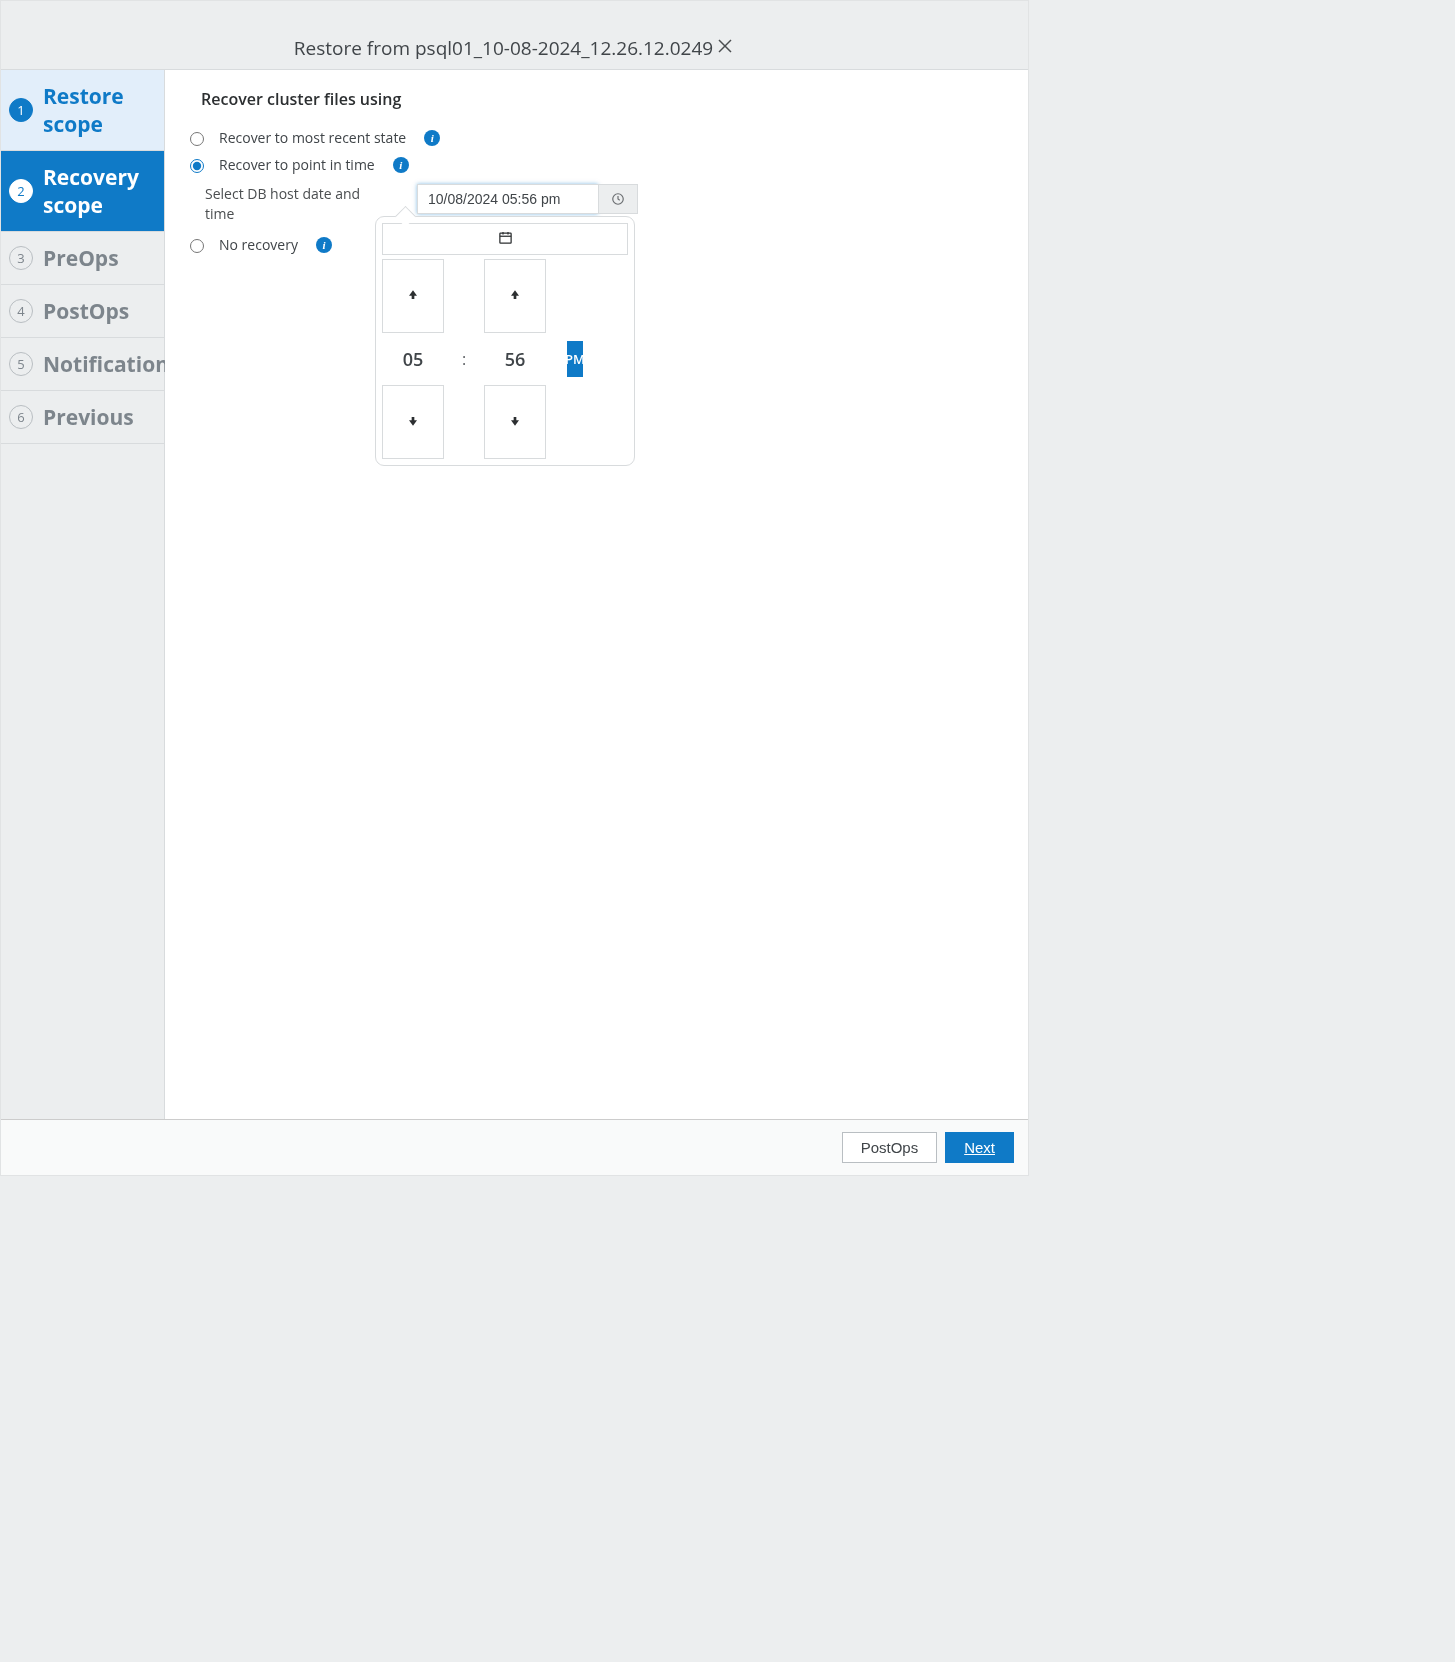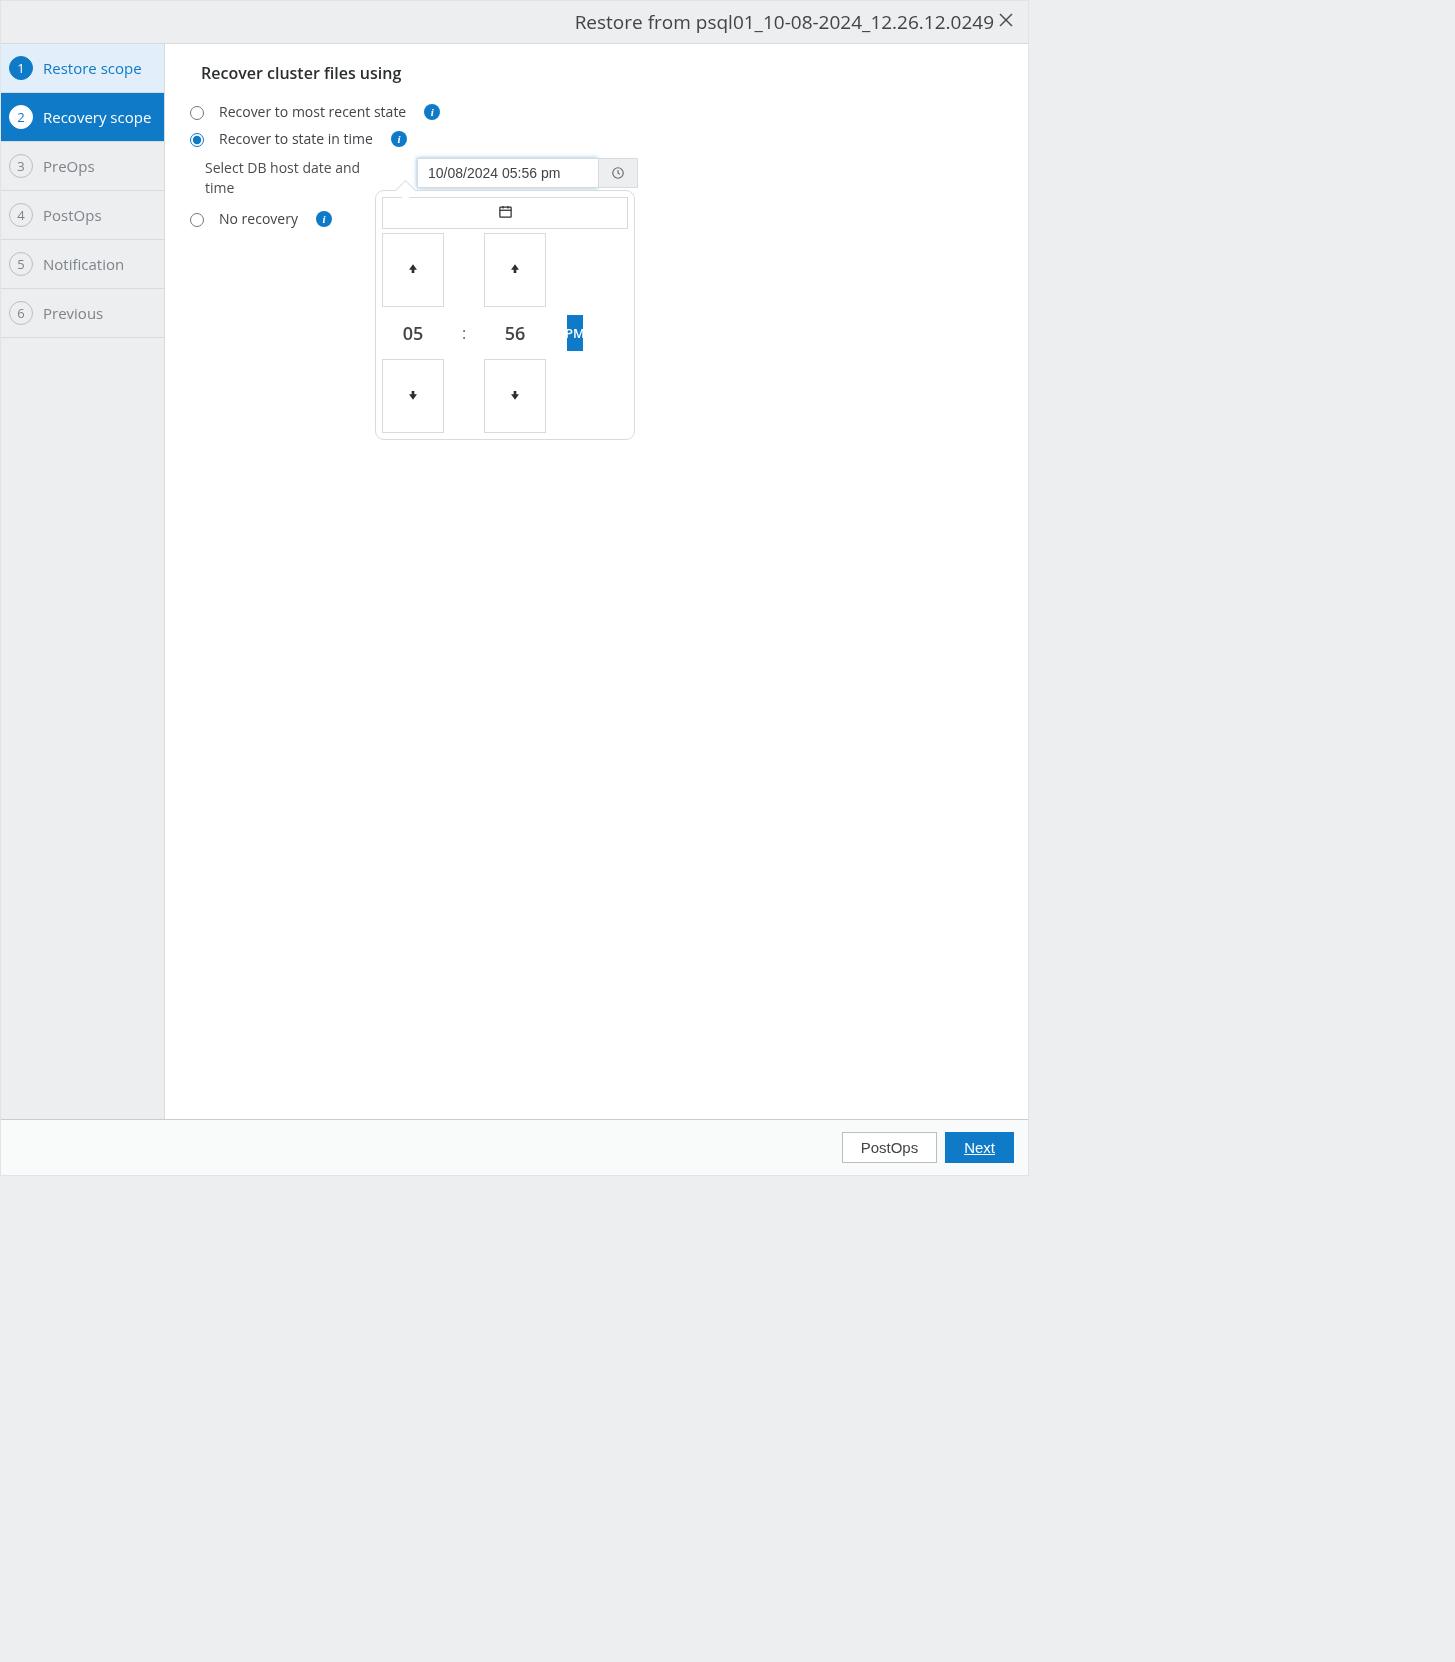--- a/index.html
+++ b/index.html
@@ -29,24 +29,25 @@
     position: relative;
     display: flex;
     flex-direction: column;
     border: 1px solid #e1e3e4;
     box-sizing: border-box;
   }
   
   .header {
     display: flex;
     align-items: center;
-    justify-content: flex-end;
+    justify-content: center;
     padding: 8px 10px 8px 12px;
     background: var(--bg);
     border-bottom: 1px solid var(--border);
+    margin-top: 26px;
   }
   .header h1 {
     margin: 0;
     font-size: 19px;
     font-weight: 400;
     color: #404549;
   }
   .close-btn {
     cursor: pointer;
     color: #4b4e50;
@@ -95,21 +96,21 @@
   .step.completed .num {
     background: var(--step-blue);
     border-color: var(--step-blue);
     color: #fff;
   }
   .step.active .num {
     background: #fff;
     color: var(--step-active-bg);
     border-color: #fff;
   }
-  .step .label { font-size: 15px; }
+  .step .label { font-size: 21px; font-weight: bold; }
 
   
   .content {
     flex: 1 1 auto;
     background: #fff;
     padding: 18px 20px;
   }
   .content h2 {
     margin: 0 0 18px 16px;
     font-size: 16px;
@@ -304,21 +305,21 @@
       <h2>Recover cluster files using</h2>
 
       <div class="radio-row">
         <input type="radio" name="rec" style="">
         <span>Recover to most recent state</span>
         <span class="info-icon">i</span>
       </div>
 
       <div class="radio-row">
         <input type="radio" name="rec" checked="" style="">
-        <span>Recover to state in time</span>
+        <span>Recover to point in time</span>
         <span class="info-icon">i</span>
       </div>
 
       <div class="subfield popover-anchor">
         <span class="sub-label">Select DB host date and time</span>
         <span class="dt-wrap">
           <input class="dt-input" type="text" value="10/08/2024 05:56 pm" style="">
           <span class="dt-button">
             <svg viewBox="0 0 24 24" fill="none" stroke="currentColor" stroke-width="2">
               <circle cx="12" cy="12" r="9"></circle>

